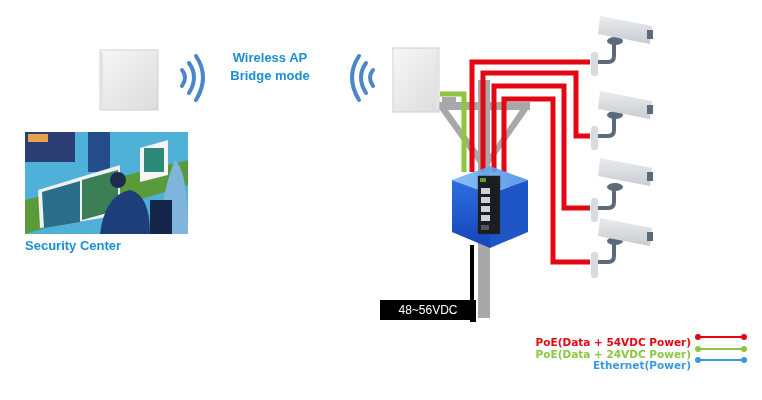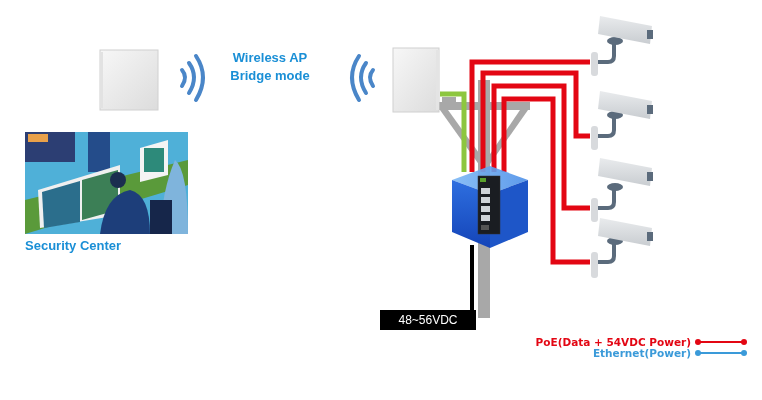--- a/index.html
+++ b/index.html
@@ -1,22 +1,22 @@
 <!DOCTYPE html>
 <html><head>
   <meta charset="utf-8">
   <style>
     html, body { margin: 0; padding: 0; background: #ffffff; }
     body { width: 762px; height: 400px; position: relative; overflow: hidden; font-family: "Liberation Sans", sans-serif; }
     #diagram { position: absolute; left: 0; top: 0; width: 762px; height: 400px; }
     .title-text { position: absolute; color: #1a8fd6; font-weight: bold; font-size: 13px; text-align: center; line-height: 18px; }
     .sec-label { position: absolute; left: 25px; top: 238px; color: #1a8fd6; font-weight: bold; font-size: 13px; }
-    .power-label { position: absolute; left: 380px; top: 310px; width: 96px; height: 20px; background: #000; color: #fff; font-size: 12px; line-height: 20px; text-align: center; }
+    .power-label { position: absolute; left: 380px; top: 300px; width: 96px; height: 20px; background: #000; color: #fff; font-size: 12px; line-height: 20px; text-align: center; }
     .legend { position: absolute; left: 520px; top: 336px; width: 225px; }
-    .legend-row { display: flex; justify-content: flex-end; align-items: center; height: 11.5px; font-size: 10.5px; font-weight: bold; font-family: "DejaVu Sans", sans-serif; }
+    .legend-row { display: flex; justify-content: flex-end; align-items: flex-start; height: 11.5px; font-size: 10.5px; font-weight: bold; font-family: "DejaVu Sans", sans-serif; }
     .legend-row .lbl { margin-right: 6px; white-space: nowrap; }
     .legend-row .line { position: relative; width: 48px; height: 2px; }
     .legend-row .line::before, .legend-row .line::after { content: ""; position: absolute; top: -2px; width: 6px; height: 6px; border-radius: 50%; background: inherit; }
     .legend-row .line::before { left: -2px; }
     .legend-row .line::after { right: -2px; }
   </style>
 </head>
 <body>
 
 <svg id="diagram" viewBox="0 0 762 400">
@@ -149,16 +149,20 @@
 <div class="sec-label">Security Center</div>
 
 <div class="power-label">48~56VDC</div>
 
 <div class="legend">
   <div class="legend-row">
     <span class="lbl" style="color:#e30613">PoE(Data + 54VDC Power)</span>
     <span class="line" style="background:#e30613"></span>
   </div>
   <div class="legend-row">
+    <span class="lbl" style="color:#8dc63f">PoE(Data + 24VDC Power)</span>
+    <span class="line" style="background:#8dc63f"></span>
+  </div>
+  <div class="legend-row">
     <span class="lbl" style="color:#3a9ad9">Ethernet(Power)</span>
     <span class="line" style="background:#3a9ad9"></span>
   </div>
 </div>
 
 </body></html>

